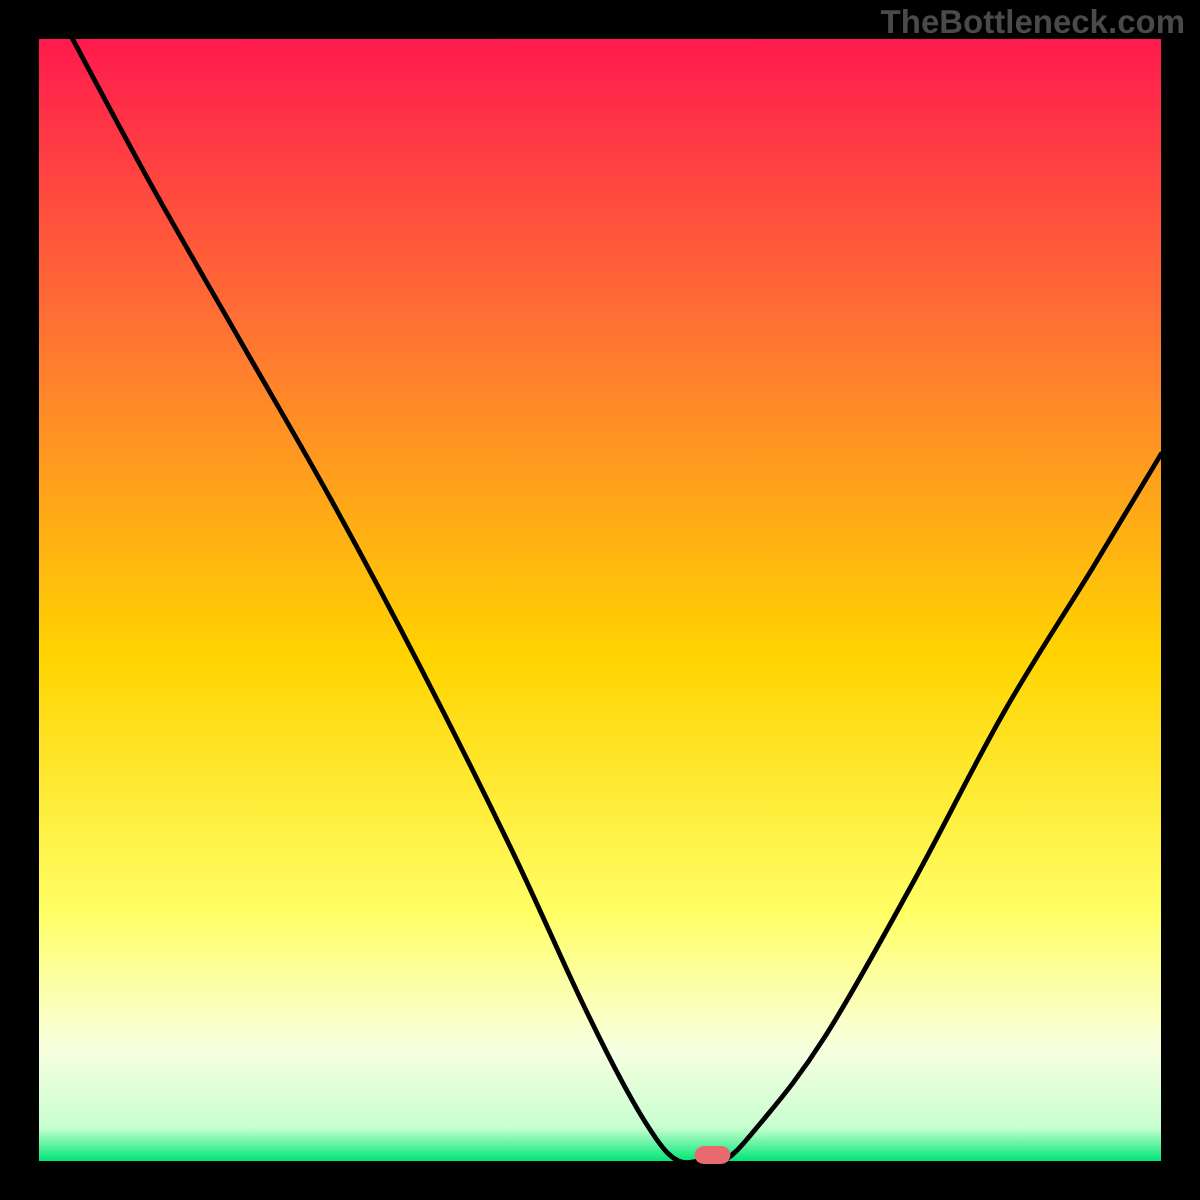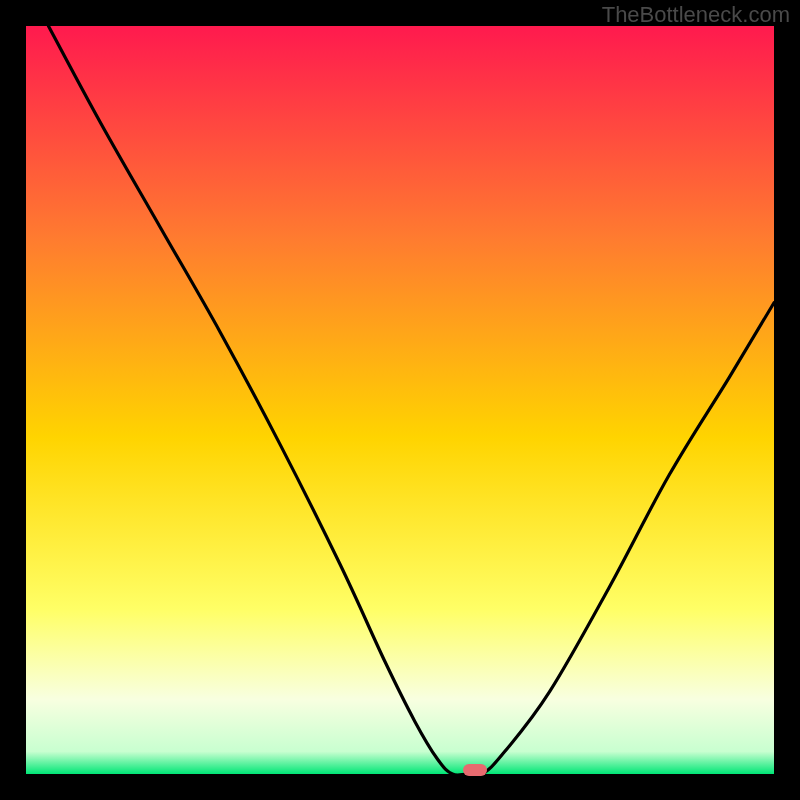--- a/index.html
+++ b/index.html
@@ -10,21 +10,21 @@
     background: #000;
     position: relative;
     font-family: Arial, Helvetica, sans-serif;
   }
   .watermark {
     position: absolute;
     top: 2px;
     right: 10px;
     color: #4a4a4a;
     font-size: 22px;
-    font-weight: 400;
+    font-weight: 700;
     z-index: 10;
   }
   .frame {
     position: absolute;
     top: 26px;
     left: 26px;
     width: 748px;
     height: 748px;
     background: #000;
   }

